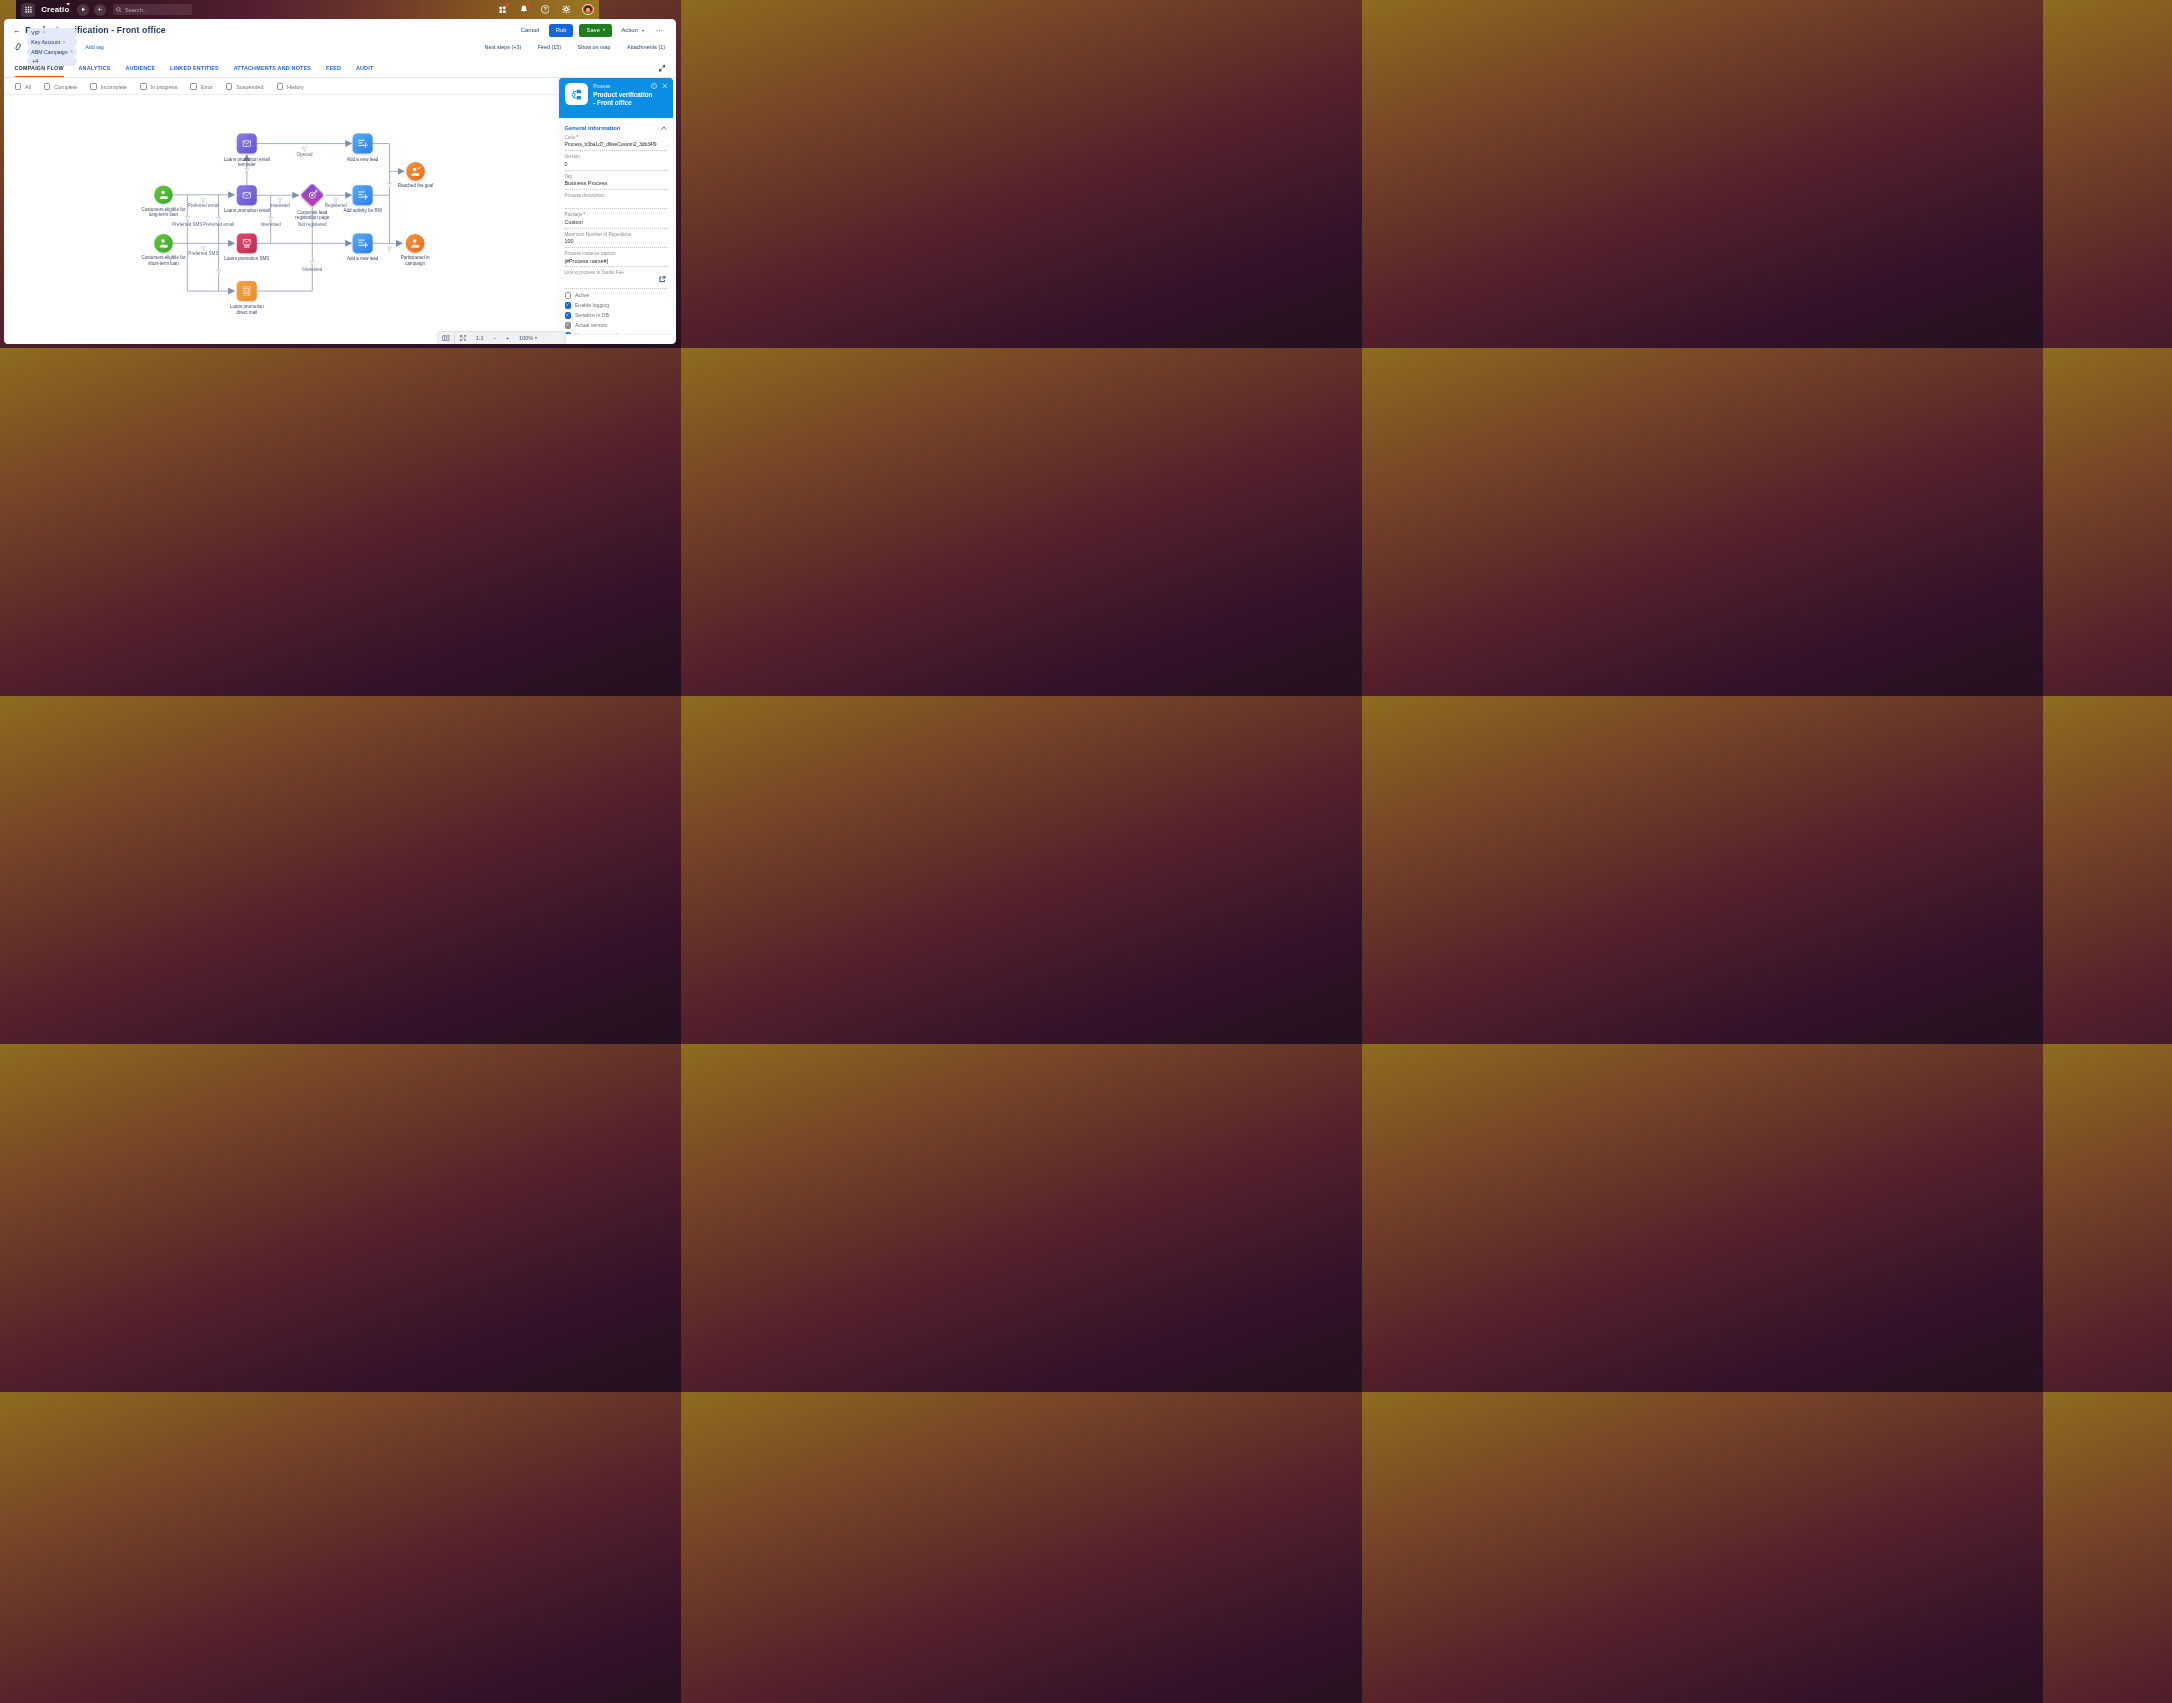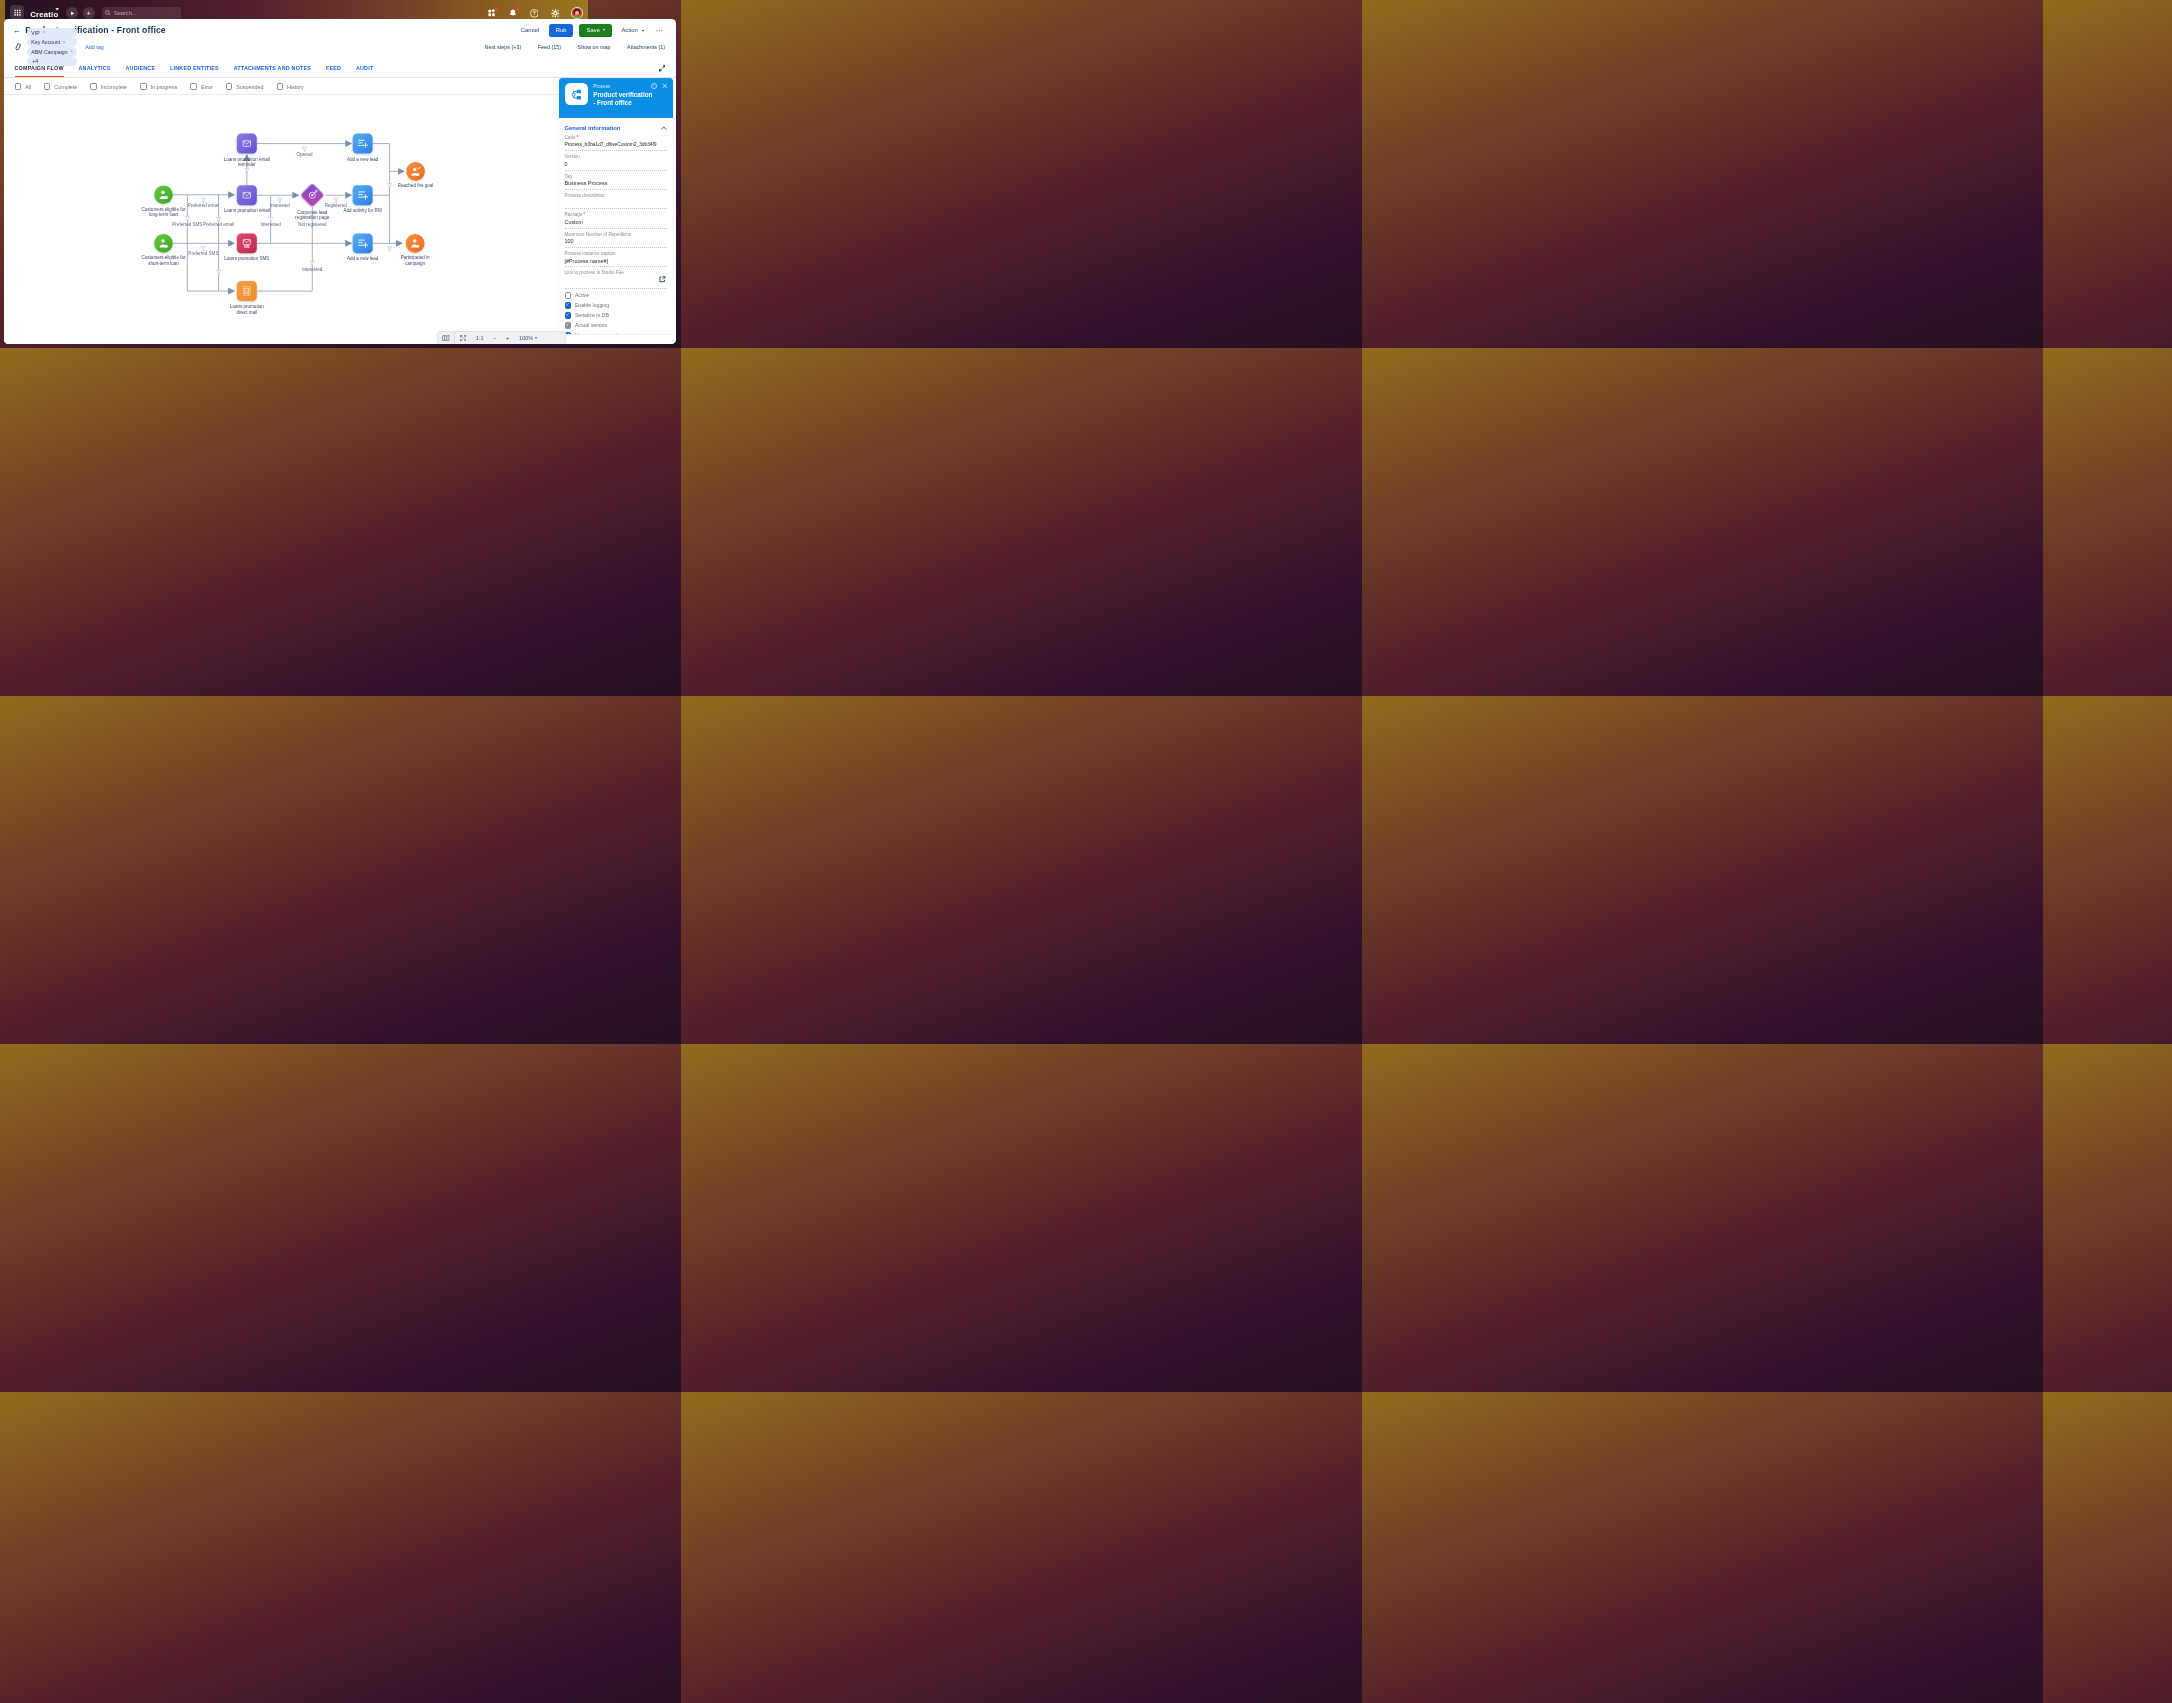--- a/index.html
+++ b/index.html
@@ -2,23 +2,23 @@
 <html style="font-size:7px"><head>
 <meta charset="utf-8">
 <style>
   * { margin:0; padding:0; box-sizing:border-box; }
   html,body { width:681px; height:348px; overflow:hidden;
     font-family:"Liberation Sans", sans-serif; }
   body { background:linear-gradient(160deg,#8f6c1d 0%,#7a4a26 22%,#55202b 55%,#33122a 80%,#23101f 100%); }
   #app { position:relative; width:681px; height:348px; }
 
   
-  .topbar { position:absolute; left:5px; top:0; width:583px; height:19px;
+  .topbar { position:absolute; left:16px; top:0; width:583px; height:19px;
     background:linear-gradient(90deg,#23101f 0%,#3d1526 22%,#552030 42%,#6e3a29 64%,#8a5d20 84%,#9b7a22 100%);
-    display:flex; align-items:flex-end; padding:0 5.2px; }
+    display:flex; align-items:center; padding:0 5.2px; }
   .tb-grid { width:14px; height:14px; border-radius:3.5px; background:rgba(255,255,255,.14);
     display:flex; align-items:center; justify-content:center; cursor:pointer; }
   .logo { color:#fff; font-size:7.8px; font-weight:700; letter-spacing:0.2px; margin-left:6px; position:relative; }
   .logo .swoosh { position:absolute; right:-0.9px; top:-3px; width:0; height:0;
     border-left:3.9px solid #fff; border-top:2.2px solid transparent; border-bottom:1.7px solid transparent;
     transform:rotate(-38deg); }
   .tb-round { width:12px; height:12px; border-radius:50%; background:rgba(255,255,255,.14);
     display:flex; align-items:center; justify-content:center; color:#fff; cursor:pointer; }
   .tb-round.play { margin-left:7.8px; }
   .tb-round.plus { margin-left:4.3px; font-size:7.4px; font-weight:400; }

